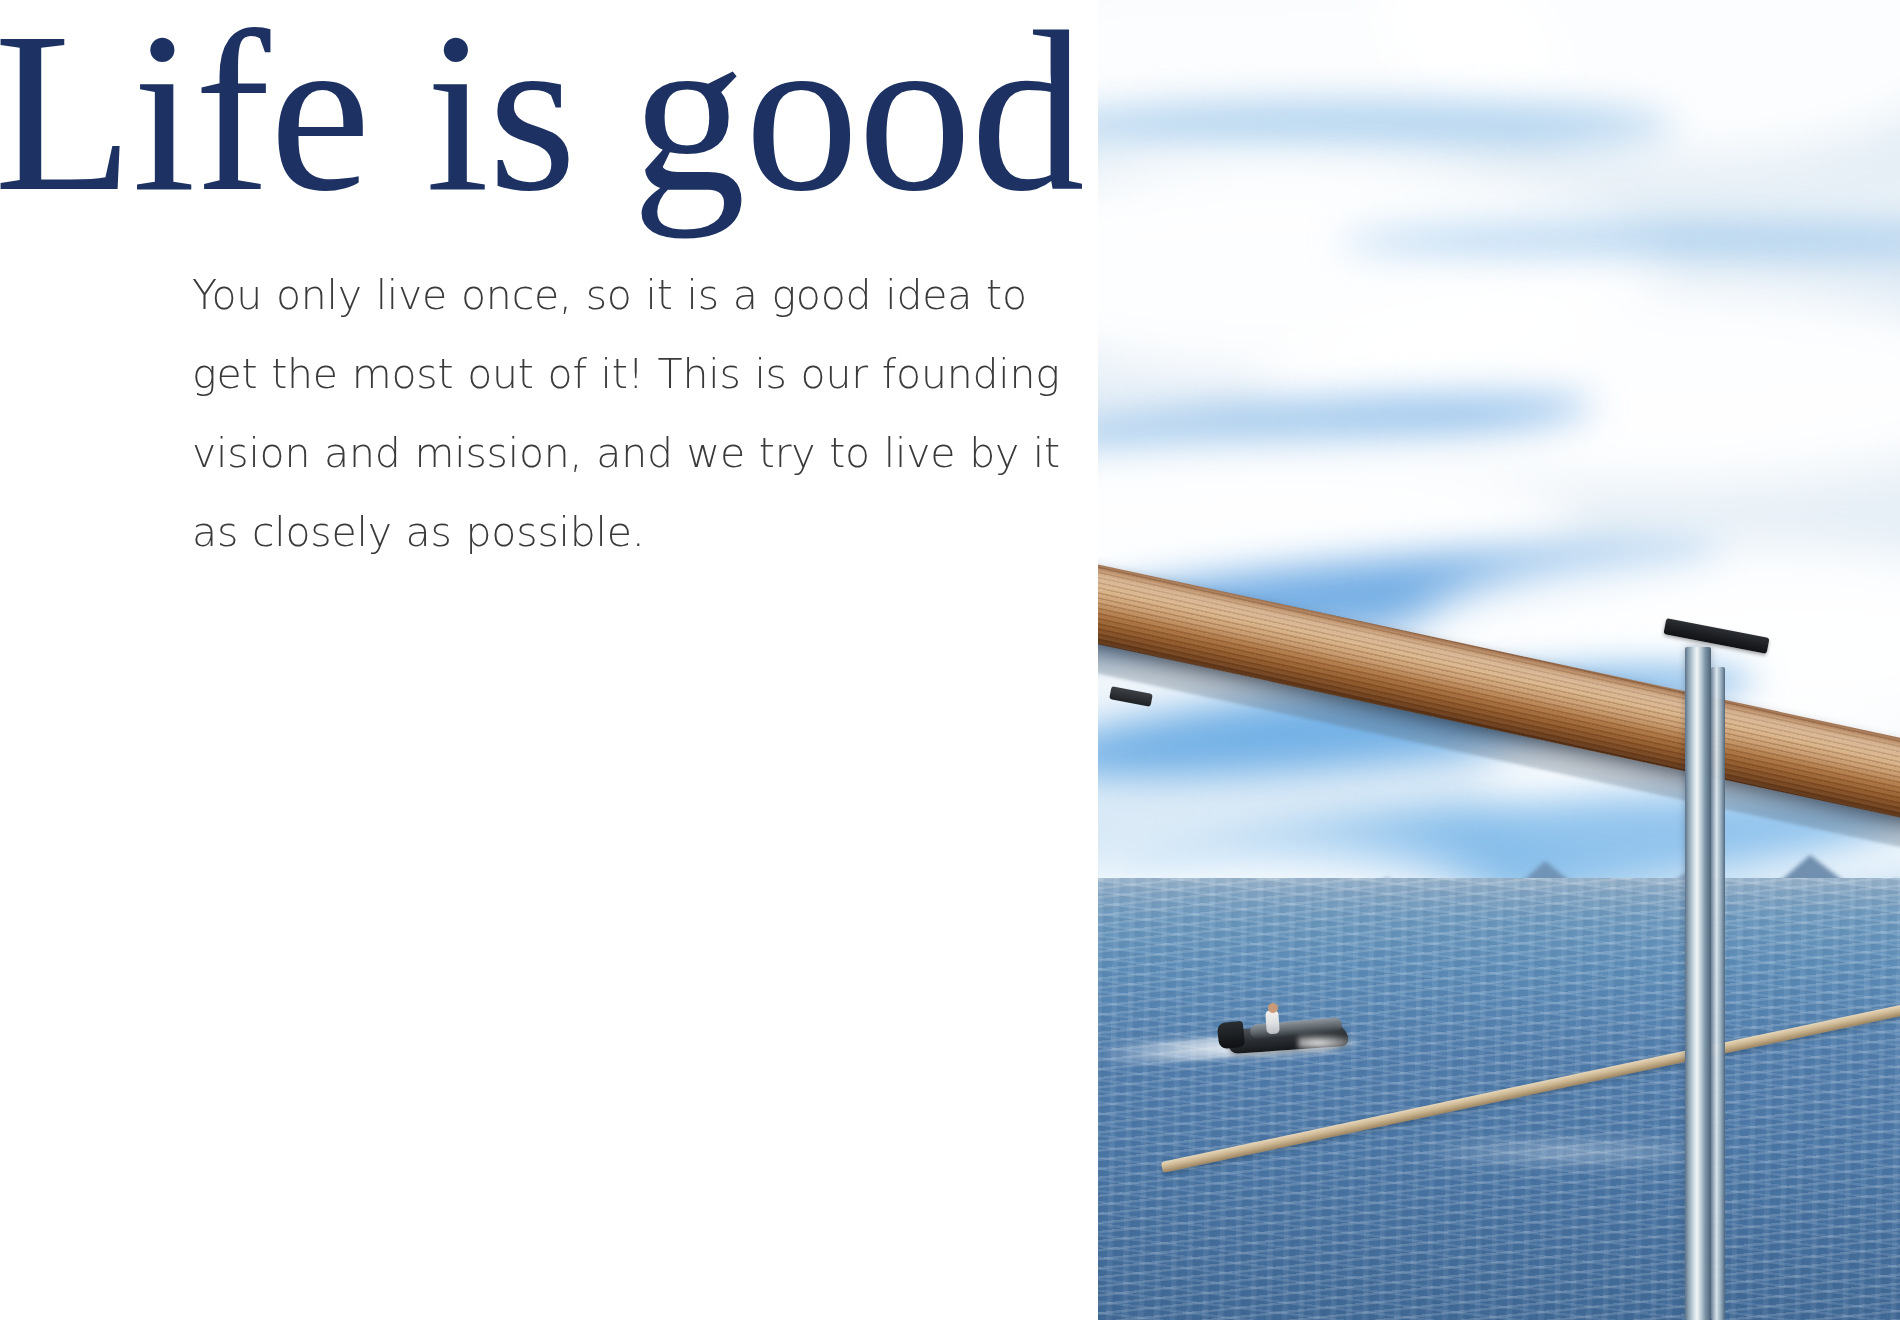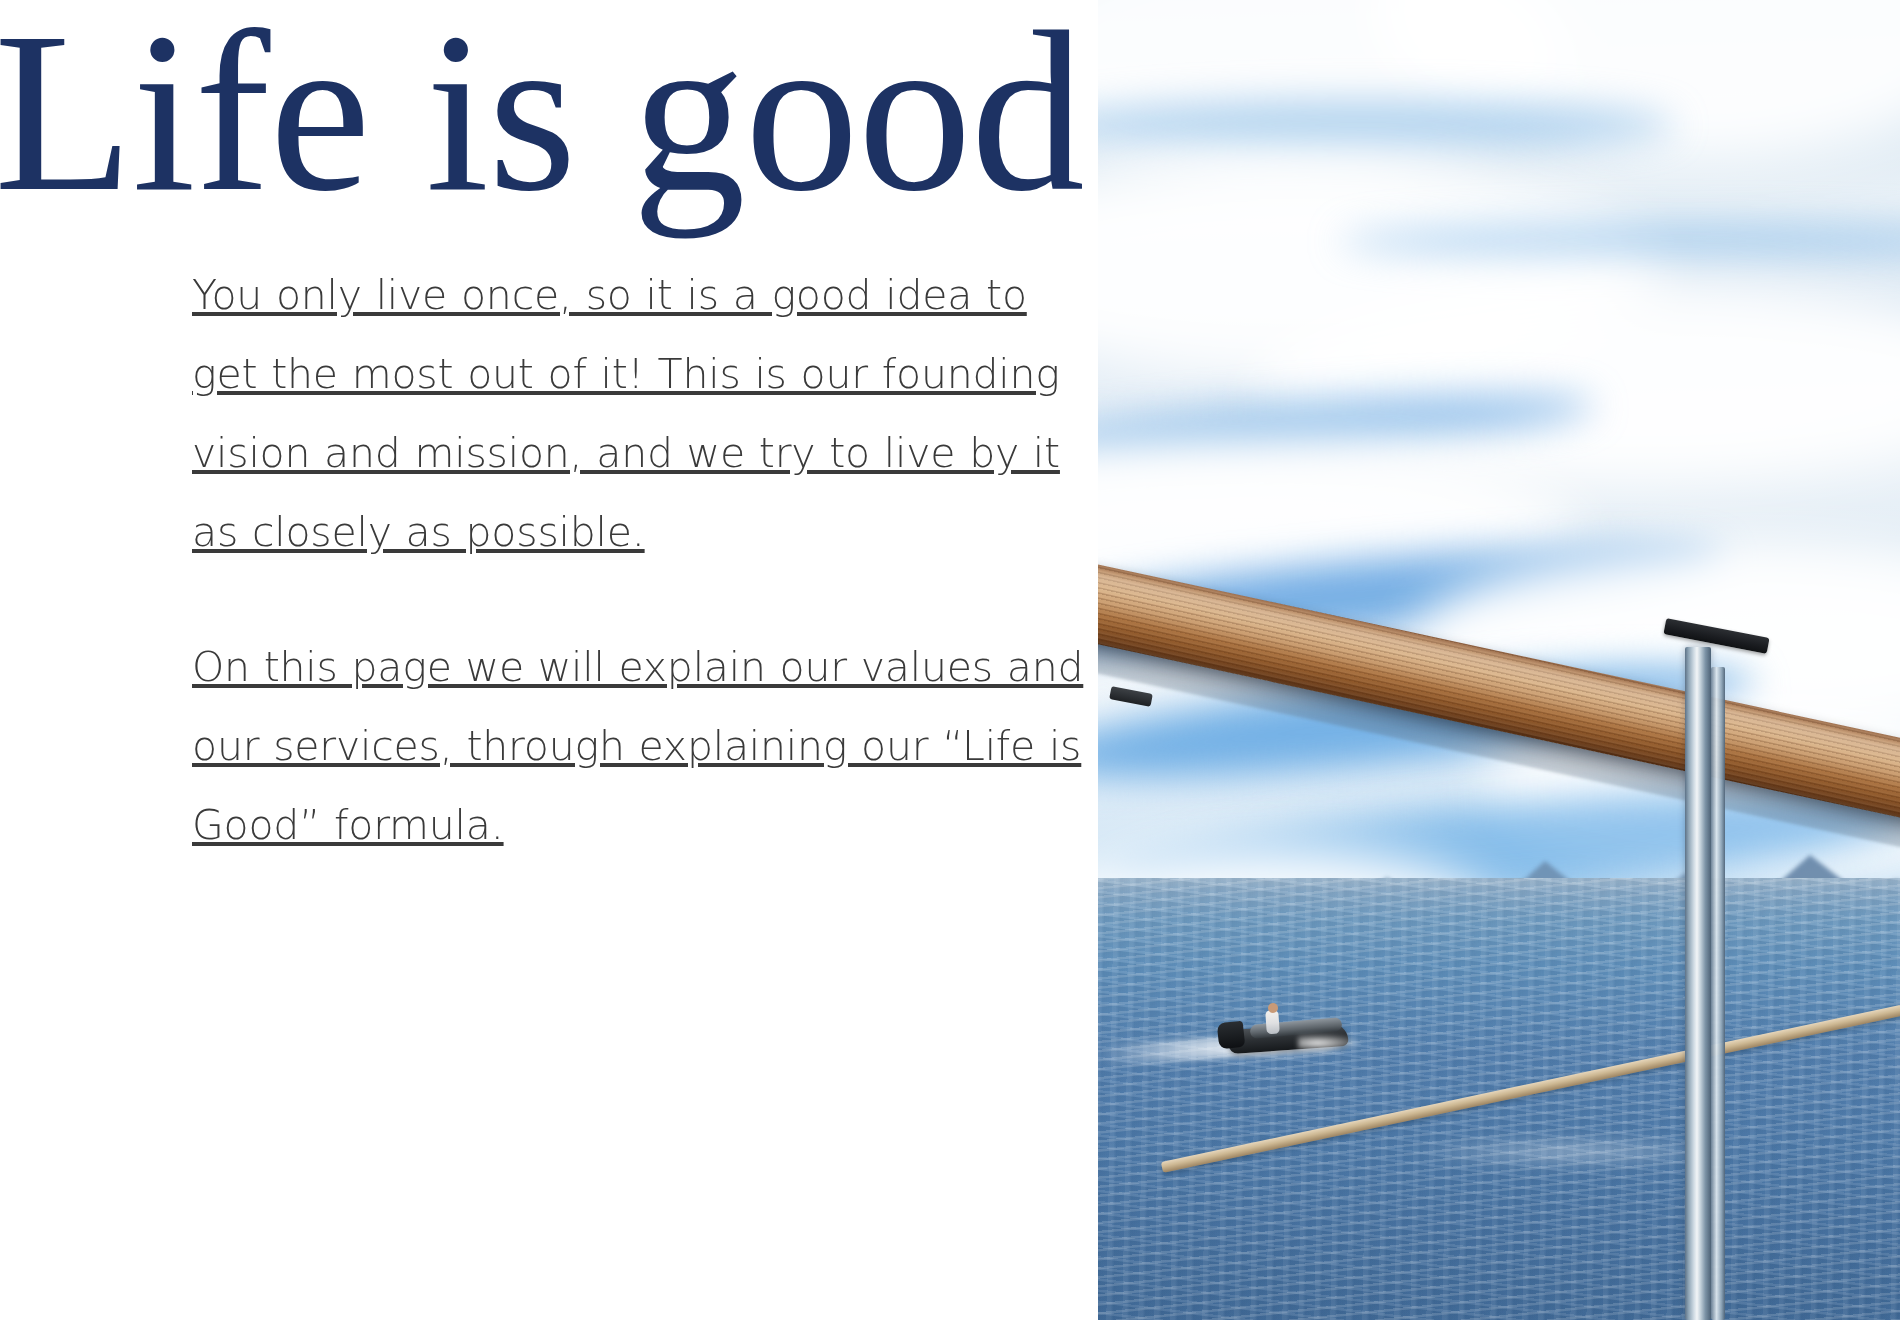--- a/index.html
+++ b/index.html
@@ -58,21 +58,20 @@
 
   .body-copy p {
     margin: 0 0 56px 0;
     font-family: "DejaVu Sans", "Liberation Sans", sans-serif;
     font-size: 41px;
     line-height: 79px;
     font-weight: 300;
     letter-spacing: -0.2px;
     color: #3a3a3a;
     word-spacing: 1px;
-    text-decoration: underline;
   }
   .body-copy p:last-child { margin-bottom: 0; }
 
   
   .photo-col {
     position: absolute;
     left: 1098px;
     top: 0;
     width: 802px;
     height: 1320px;
@@ -367,21 +366,20 @@
 <body>
 
 <div class="page">
 
   <div class="content-col">
 
     <h1 class="hero-heading">Life is good</h1>
 
     <div class="body-copy">
       <p>You only live once, so it is a good idea to get the most out of it! This is our founding vision and mission, and we try to live by it as closely as possible.</p>
-      <p>On this page we will explain our values and our services, through explaining our “Life is Good” formula.</p>
     </div>
 
   </div>
 
   <div class="photo-col">
     <div class="photo">
 
       <div class="sky">
         <div class="cloud w" style="left:-12%; top:-8%;  width:70%; height:26%;"></div>
         <div class="cloud w" style="left:34%;  top:-14%; width:80%; height:30%;"></div>

